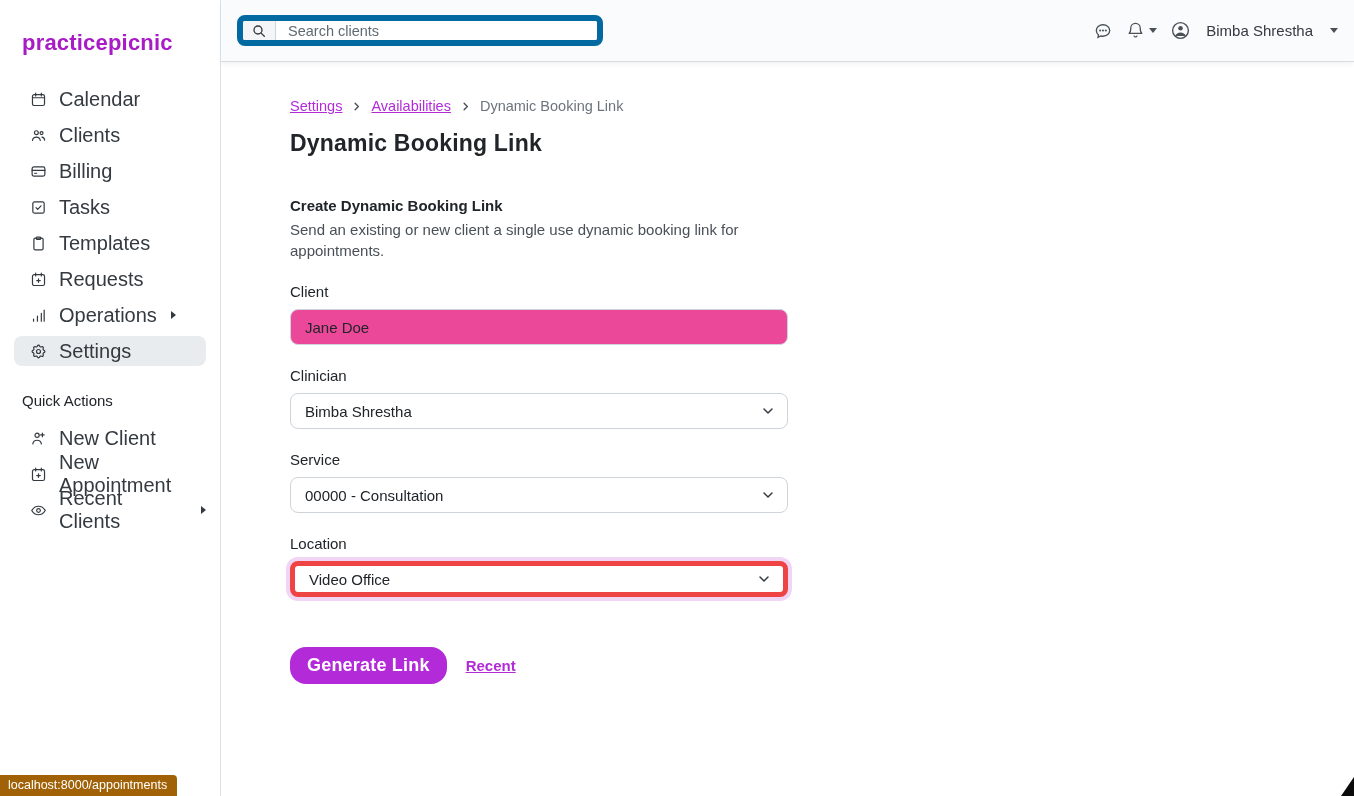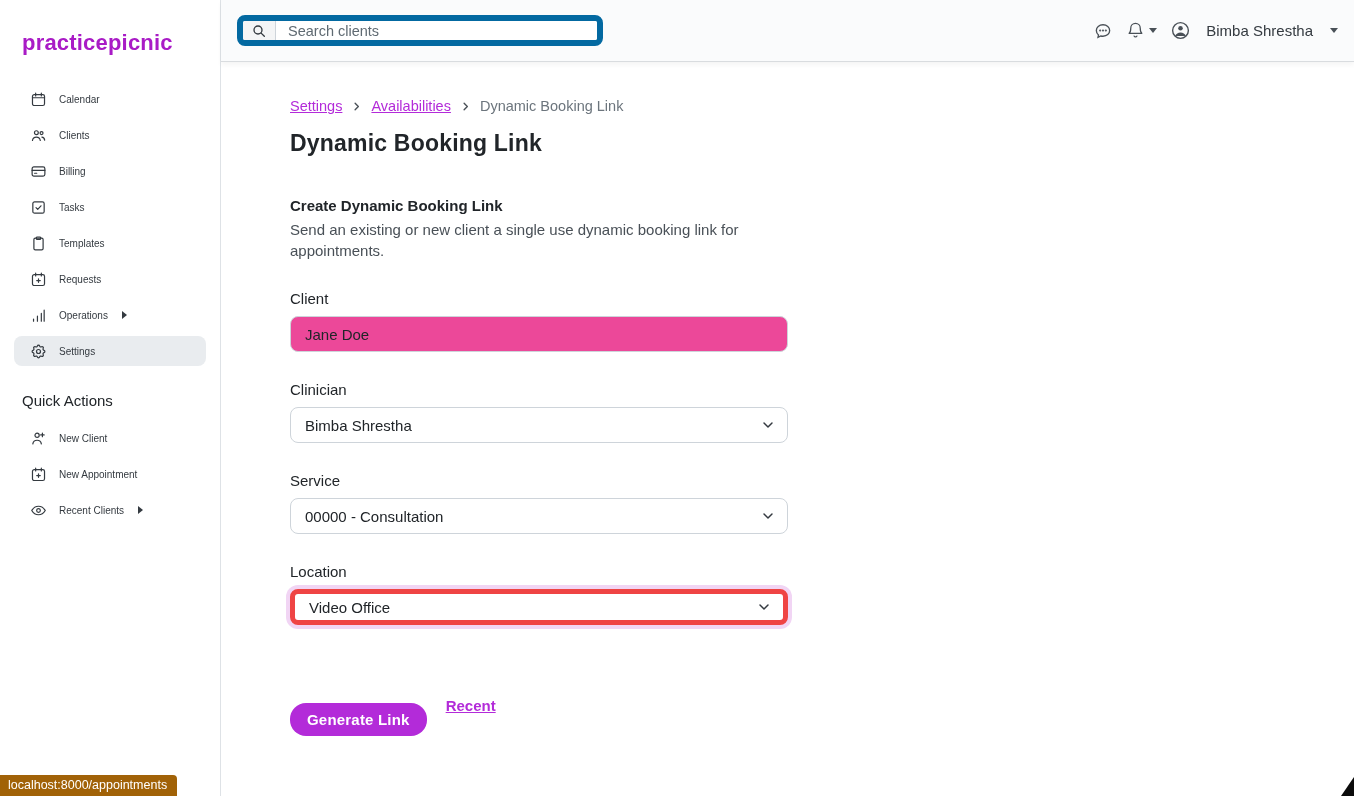--- a/index.html
+++ b/index.html
@@ -15,21 +15,21 @@
     background:#ffffff; border-right:1px solid #dee2e6;
     padding-top:28px; position:relative;
   }
   .logo {
     font-size:22px; font-weight:800; letter-spacing:.2px;
     color:#a91bc6; margin:2px 0 28px 22px; cursor:default;
   }
   .nav-item {
     display:flex; align-items:center; gap:12px;
     height:30px; margin:0 14px 6px 14px; padding:0 0 0 16px;
-    border-radius:8px; font-size:10px; font-weight:500; color:#343a40;
+    border-radius:8px; font-size:20px; font-weight:500; color:#343a40;
     cursor:pointer;
   }
   .nav-item.active { background:#e9ecef; }
   .nav-item .icn { display:flex; align-items:center; color:#343a40; }
   .nav-item svg { width:17px; height:17px; }
   .submenu-arrow {
     width:0; height:0; margin-left:2px;
     border-left:5px solid #343a40;
     border-top:4px solid transparent; border-bottom:4px solid transparent;
   }
@@ -76,21 +76,21 @@
   .breadcrumb { display:flex; align-items:center; gap:9px; font-size:14.5px; }
   .crumb-link { color:#b32bd9; text-decoration:underline; cursor:pointer; }
   .crumb-current { color:#6c757d; }
   .crumb-sep { display:flex; align-items:center; color:#495057; }
   .page-title { font-size:23px; font-weight:800; color:#212529; margin-top:16px; letter-spacing:.2px; }
 
   .form-section { margin-top:40px; }
   .section-title { font-size:15px; font-weight:700; color:#212529; }
   .section-desc { font-size:15px; color:#495057; line-height:1.38; max-width:470px; margin-top:6px; }
 
-  .field { margin-top:29px; width:498px; }
+  .field { margin-top:22px; width:498px; }
   .field-label { font-size:15px; color:#212529; margin-bottom:9px; }
   .text-input {
     width:100%; height:36px; border:1px solid #ced4da; border-radius:8px;
     padding:0 14px; font-size:15px; font-family:inherit; color:#212529;
     background:#ec4899; outline:none;
   }
   .select {
     width:100%; height:36px; border:1px solid #ced4da; border-radius:8px;
     background:#fff; display:flex; align-items:center; justify-content:space-between;
     padding:0 11px 0 14px; font-size:15px; color:#212529; cursor:pointer;
@@ -98,22 +98,22 @@
   .select .chev { display:flex; align-items:center; color:#343a40; }
   .select.focused {
     border:5px solid #ef4444;
     box-shadow:0 0 0 4px #f1d5f4;
     gap:40px;
   }
 
   .actions { margin-top:50px; display:flex; align-items:center; gap:19px; }
   .btn-primary {
     background:#b32bd9; color:#ffffff; border:none; border-radius:16px;
-    font-size:15px; font-weight:600; font-family:inherit;
-    padding:8px 17px; cursor:pointer; letter-spacing:.2px;margin-top:28px;
+    font-size:18px; font-weight:600; font-family:inherit;
+    padding:8px 17px; cursor:pointer; letter-spacing:.2px;
   }
   .link-cancel { font-size:15px; font-weight:600; color:#b32bd9; text-decoration:underline; cursor:pointer; }
 
   
   .status-tooltip {
     position:fixed; left:0; bottom:0;
     background:#a16207; color:#ffffff;
     font-size:12.5px; padding:3px 10px 4px 8px;
     border-radius:0 4px 0 0; white-space:nowrap; z-index:10;
   }

